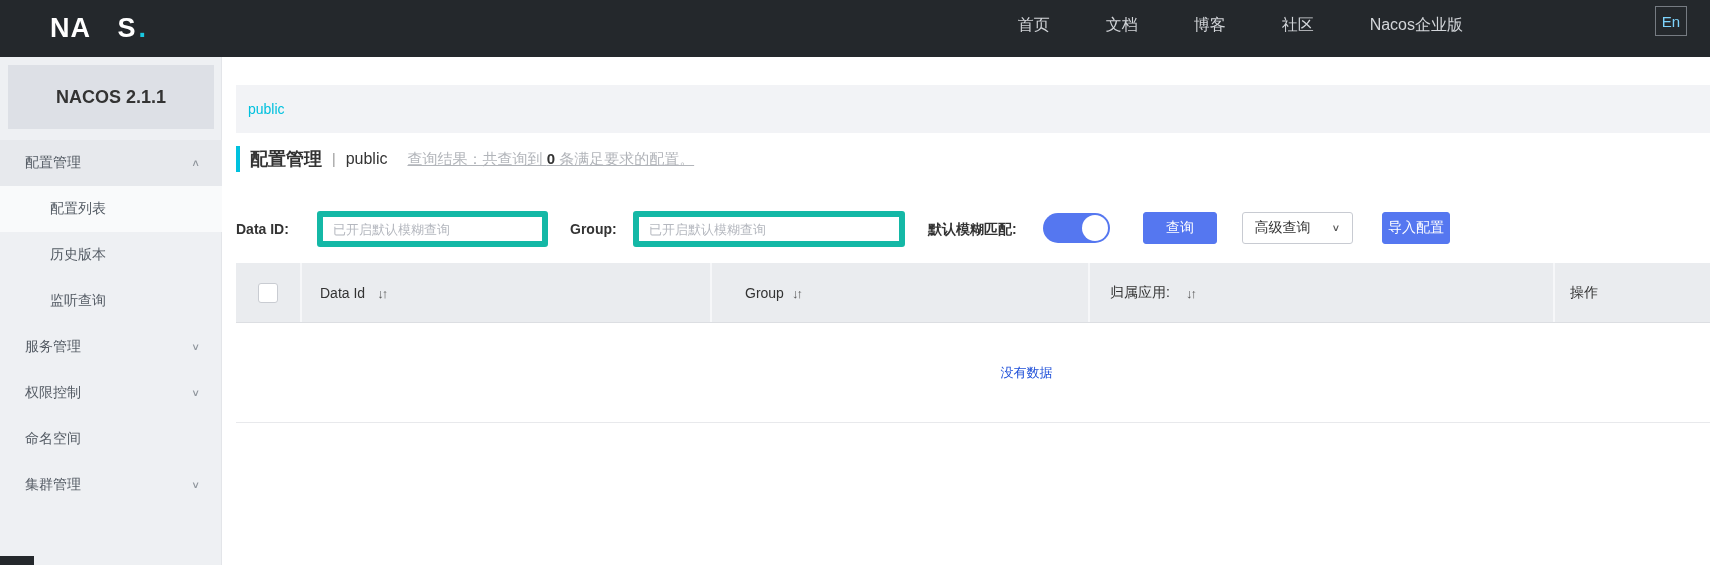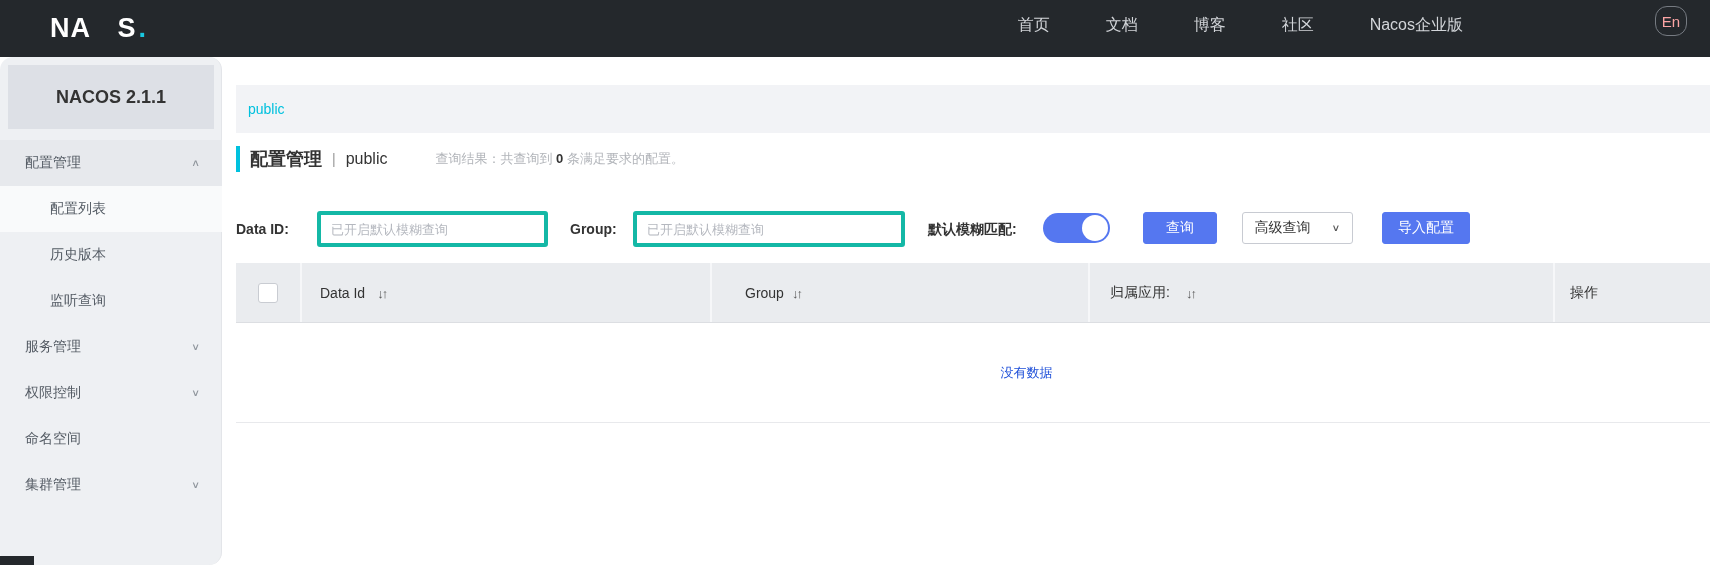--- a/index.html
+++ b/index.html
@@ -10,26 +10,26 @@
   .topbar { position:absolute; left:0; top:0; width:1710px; height:57px; background:#24282c; }
   .logo { position:absolute; left:35px; top:0; height:57px; display:flex; align-items:center;
     font-weight:800; font-size:27px; color:#fff; letter-spacing:1px; cursor:pointer;margin-left:15px; }
   .logo .co { font-size:33px; font-weight:700; line-height:0; position:relative; top:-1px; margin:0 1px;
     background:linear-gradient(90deg,#3b7bf0,#19c8e0);
     -webkit-background-clip:text; background-clip:text; color:transparent; }
   .logo .dot { color:#19c8e0; margin-left:2px; }
   .topnav { position:absolute; right:247px; top:0; height:50px; display:flex; align-items:center; gap:56px; }
   .topnav .nav-item { color:#d2d5d9; font-size:16px; cursor:pointer; white-space:nowrap; }
   .lang-btn { position:absolute; right:23px; top:6px; width:32px; height:30px; border:1px solid #767b82;
-    border-radius:12px; color:#fca5a5; font-size:15px; display:flex; align-items:center; justify-content:center;
+    border-radius:0; color:#7dd3fc; font-size:15px; display:flex; align-items:center; justify-content:center;
     cursor:pointer; }
 
   
   .sidebar { position:absolute; left:0; top:57px; width:222px; height:508px; background:#eef0f3;
-    border-right:1px solid #e3e5e9;border-radius:13px; }
+    border-right:1px solid #e3e5e9; }
   .version-box { position:absolute; left:8px; top:8px; width:206px; height:64px; background:#dde0e6;
     display:flex; align-items:center; justify-content:center; font-size:18px; font-weight:bold; color:#333; }
   .menu { position:absolute; left:0; top:83px; width:222px; }
   .menu-row { height:46px; display:flex; align-items:center; font-size:14px; color:#545b64; cursor:pointer;
     position:relative; }
   .menu-row .lbl1 { margin-left:25px; }
   .menu-row .lbl2 { margin-left:50px; }
   .menu-row .chev { position:absolute; right:22px; color:#8f959c; font-size:12px; transform:scaleY(.8); }
   .row-open { background:#e7e9ed; }
   .row-selected { background:#f9fafb; }
@@ -39,40 +39,40 @@
   
   .ns-bar { position:absolute; left:236px; top:85px; width:1474px; height:48px; background:#f2f3f6;
     display:flex; align-items:center; }
   .ns-current { margin-left:12px; font-size:14px; color:#00c1de; cursor:pointer; }
 
   .page-header { position:absolute; left:236px; top:142px; height:34px; display:flex; align-items:center; }
   .accent-bar { width:4px; height:26px; background:#00c1de; margin-right:10px; }
   .pg-title { font-size:18px; font-weight:bold; color:#333; }
   .pg-sep { font-size:14px; color:#999; margin:0 10px; }
   .pg-ns { font-size:16px; color:#333; }
-  .pg-summary { font-size:13px; color:#b2b5ba; margin-left:48px; }
+  .pg-summary { font-size:15px; color:#b2b5ba; margin-left:20px;text-decoration:underline; }
   .pg-summary b { color:#333; font-weight:bold; }
 
   
   .f-label { position:absolute; top:221px; font-size:14px; font-weight:bold; color:#333; }
-  .f-input { position:absolute; top:211px; height:36px; border:4px solid #14b8a6; border-radius:3px;
+  .f-input { position:absolute; top:211px; height:36px; border:6px solid #14b8a6; border-radius:3px;
     background:#fff; font-size:13px; color:#333; padding:0 10px; outline:none; }
   .f-input::placeholder { color:#b5b8bf; }
   .toggle { position:absolute; left:1043px; top:213px; width:67px; height:30px; border-radius:15px;
     background:#5577f0; cursor:pointer; }
   .toggle .knob { position:absolute; right:2px; top:2px; width:26px; height:26px; border-radius:50%;
     background:#fff; }
   .btn { position:absolute; top:212px; height:32px; border-radius:3px; font-size:14px;
     display:flex; align-items:center; justify-content:center; cursor:pointer; }
   .btn-primary { background:#5577f0; color:#fff; border:1px solid #5577f0; }
   .btn-ghost { background:#fff; color:#333; border:1px solid #c8cbd2; }
   .btn-search { left:1143px; width:74px; }
   .btn-adv { left:1242px; width:111px; gap:21px; }
   .btn-adv .chev { font-size:12px; color:#555; transform:scaleY(.8); }
-  .btn-import { left:1382px; width:88px; }
+  .btn-import { left:1382px; width:68px; }
 
   
   .tbl-header { position:absolute; left:236px; top:263px; width:1581px; height:60px; background:#eaecef;
     border-bottom:1px solid #dcdee2; }
   .col-div { position:absolute; top:0; width:2px; height:59px; background:#f6f7f9; }
   .th { position:absolute; top:0; height:60px; display:flex; align-items:center; gap:8px;
     font-size:14px; color:#333; }
   .sort-ic { font-size:13px; color:#555; letter-spacing:-2px; }
   .hdr-checkbox { position:absolute; left:22px; top:20px; width:20px; height:20px; appearance:none;
     background:#fff; border:1px solid #c9ccd2; border-radius:3px; cursor:pointer; }

